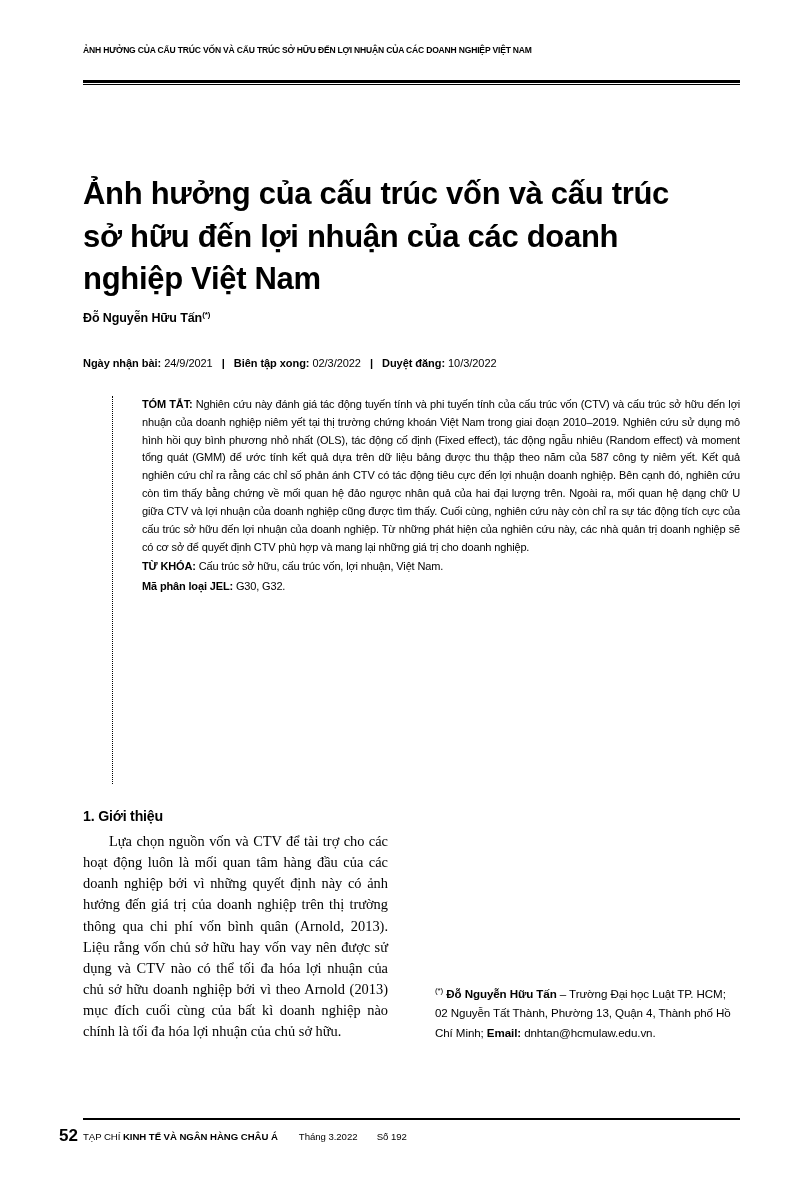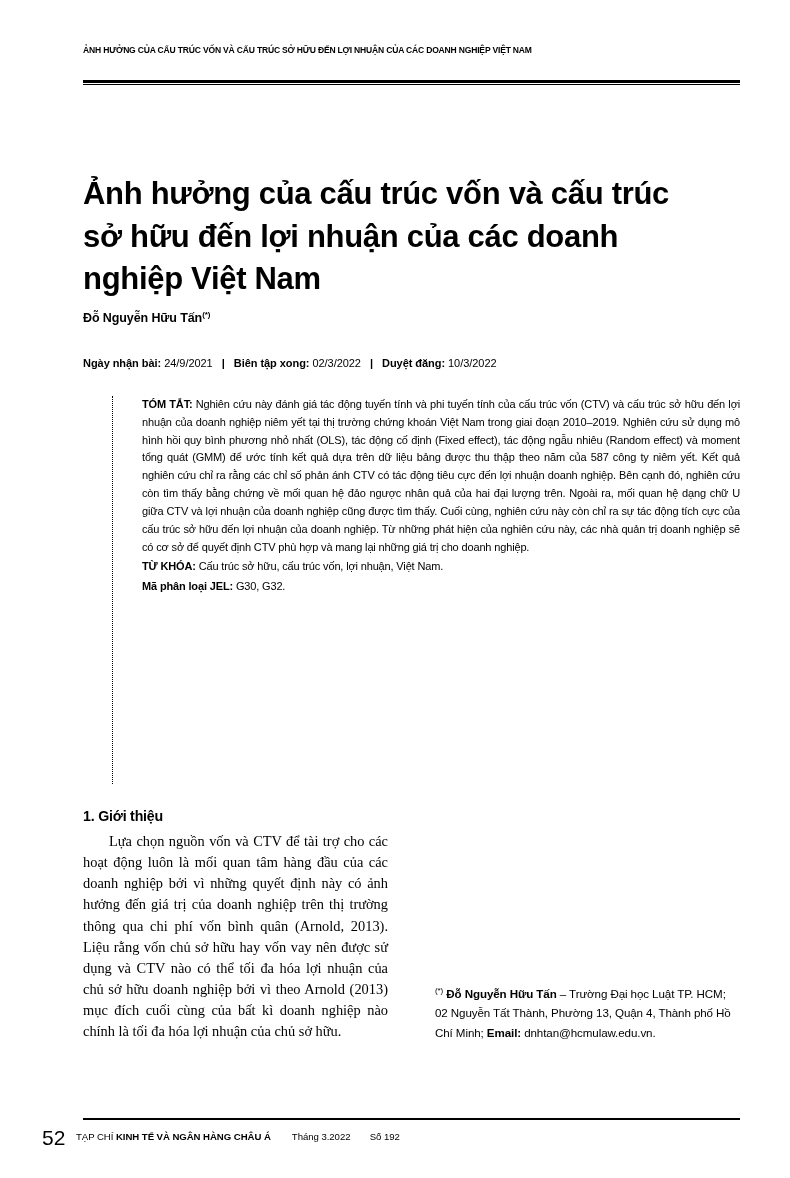--- a/index.html
+++ b/index.html
@@ -182,28 +182,28 @@
   .foot-rule {
     position: absolute;
     left: 83px;
     top: 1118px;
     width: 657px;
     height: 1.5px;
     background: #000;
   }
   .page-number {
     position: absolute;
-    left: 42px;
+    left: 59px;
     top: 1126px;
-    font-size: 21px;
-    font-weight: normal;
+    font-size: 17px;
+    font-weight: bold;
   }
   .footer-text {
     position: absolute;
-    left: 76px;
+    left: 83px;
     top: 1131px;
     font-size: 9.6px;
     letter-spacing: -0.05px;
     white-space: nowrap;
   }
   .footer-text .bold { font-weight: bold; }
   .footer-text .gap-a { display: inline-block; width: 16px; }
   .footer-text .gap-b { display: inline-block; width: 14px; }
 </style>
 </head>

